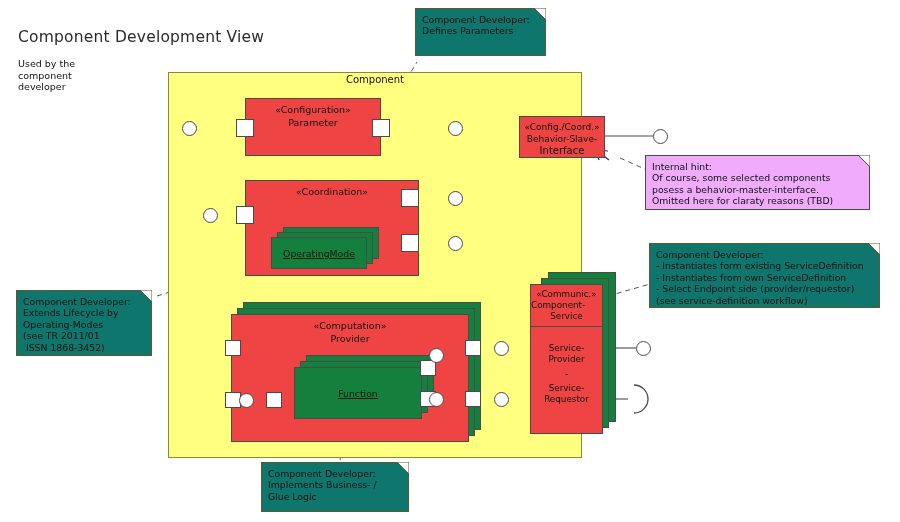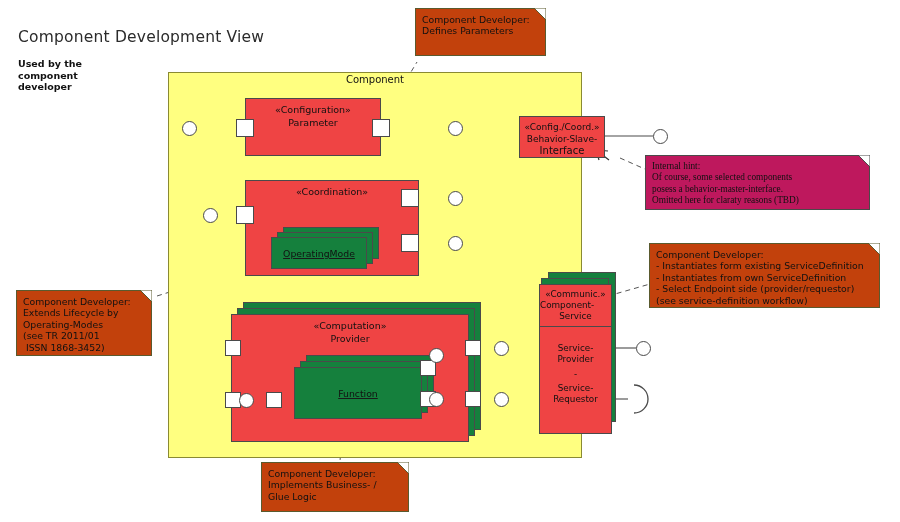--- a/index.html
+++ b/index.html
@@ -20,21 +20,21 @@
   .abs{position:absolute;box-sizing:border-box;}
 
   
   #page-title{
     left:18px;top:28px;
     font-size:15.5px;color:#2b2b2b;letter-spacing:.2px;
     white-space:nowrap;
   }
   #used-by{
     left:18px;top:58px;width:90px;
-    font-size:9.5px;line-height:11.5px;color:#111;font-weight:bold;
+    font-size:9.5px;line-height:11.5px;color:#111;font-weight:normal;
   }
 
   
   #component-frame{
     left:168px;top:72px;width:414px;height:386px;
     background:#FFFF80;border:1.4px solid #8a8a33;
   }
   #component-label{
     left:168px;top:74px;width:414px;
     text-align:center;font-size:10px;color:#111;
@@ -45,27 +45,27 @@
     background:#ef4444;border:1.1px solid #4a4a4a;
   }
   .box-title{
     text-align:center;font-size:9.5px;line-height:11.5px;color:#111;
     padding-top:5px;
   }
   .stack{background:#15803d;border:1.1px solid #4a4a4a;text-decoration:underline;}
 
   
   .note{
-    background:#c2410c;
+    background:#0f766e;
     border:1.2px solid #5a5a2e;
     font-size:9.3px;line-height:11.4px;color:#111;
     padding:5px 7px 4px 6px;
     box-sizing:border-box;
   }
-  .note.white{background:#be185d;border-color:#4a4a4a;font-family:Liberation Serif, serif;}
+  .note.white{background:#f0abfc;border-color:#4a4a4a;}
   .note .fold{
     position:absolute;right:-1px;top:-1px;width:12px;height:12px;
   }
   .note-line{white-space:pre;}
 
   
   .port{
     background:#ffffff;border:1.1px solid #4a4a4a;
     width:18px;height:18px;
   }
@@ -217,21 +217,21 @@
   <div class="abs port sm" style="left:225px;top:340px;"></div>
   <div class="abs port sm" style="left:225px;top:392px;"></div>
   <div class="abs port sm" style="left:266px;top:392px;"></div>
   <div class="abs port sm" style="left:420px;top:360px;"></div>
   <div class="abs port sm" style="left:420px;top:391px;"></div>
   <div class="abs port sm" style="left:465px;top:340px;"></div>
   <div class="abs port sm" style="left:465px;top:391px;"></div>
 
   <div class="abs stack" style="left:548px;top:272px;width:68px;height:150px;"></div>
   <div class="abs stack" style="left:541px;top:278px;width:68px;height:150px;"></div>
-  <div class="abs box" style="left:530px;top:284px;width:73px;height:150px;margin-left:9px;">
+  <div class="abs box" style="left:530px;top:284px;width:73px;height:150px;">
     <div style="border-bottom:1.1px solid #4a4a4a;padding:4px 0 4px 0;">
       <div style="text-align:center;font-size:8.8px;line-height:11px;color:#111;">«Communic.»</div>
       <div style="text-align:left;font-size:8.8px;line-height:11px;color:#111;">Component-</div>
       <div style="text-align:center;font-size:8.8px;line-height:11px;color:#111;">Service</div>
     </div>
     <div style="padding-top:16px;">
       <div style="text-align:center;font-size:8.8px;line-height:11px;color:#111;">Service-</div>
       <div style="text-align:center;font-size:8.8px;line-height:11px;color:#111;">Provider</div>
       <div style="text-align:center;font-size:8.8px;line-height:18px;color:#111;">-</div>
       <div style="text-align:center;font-size:8.8px;line-height:11px;color:#111;">Service-</div>

